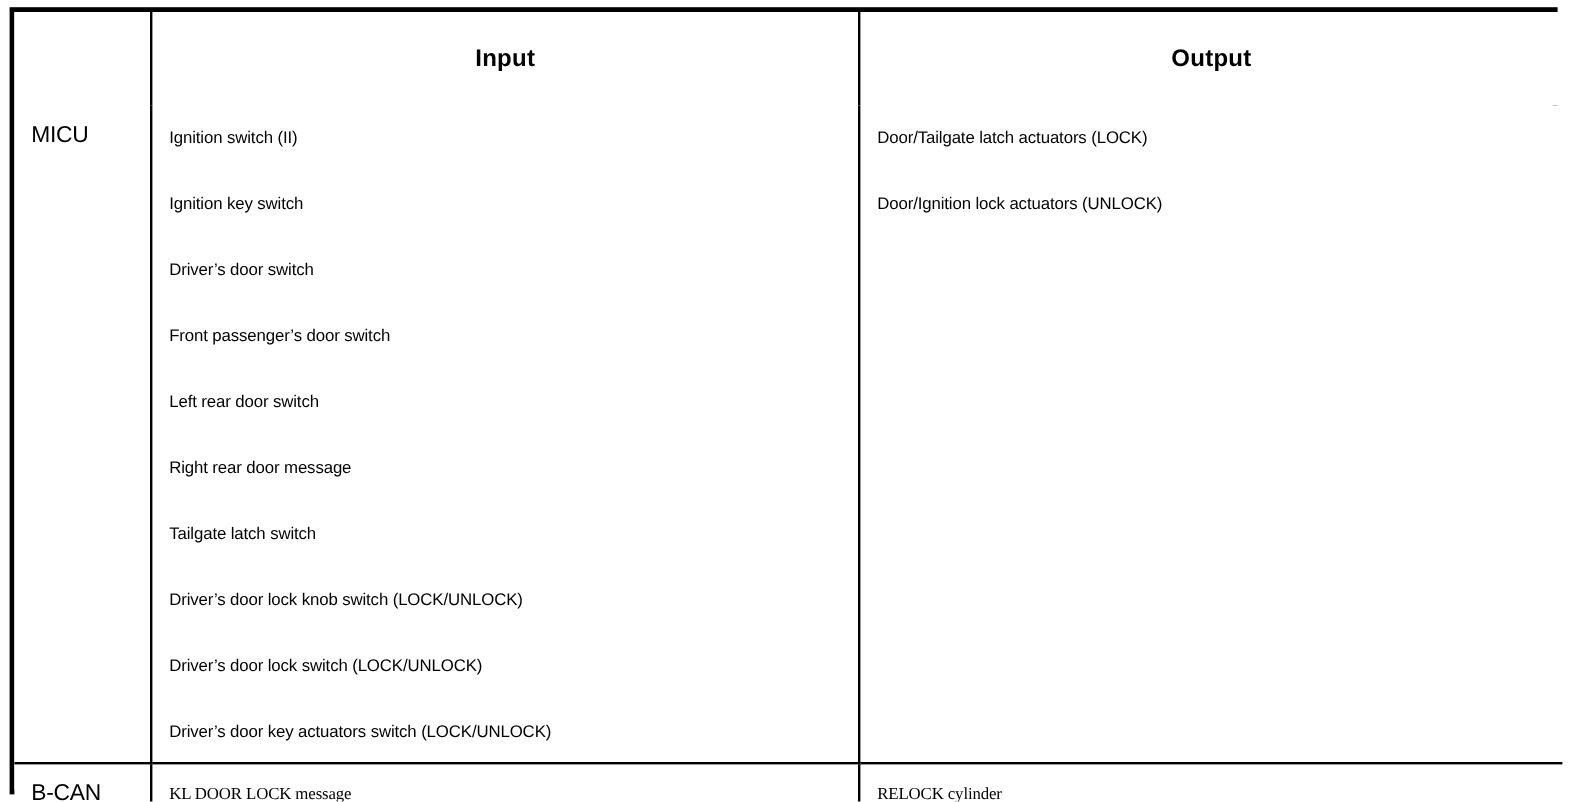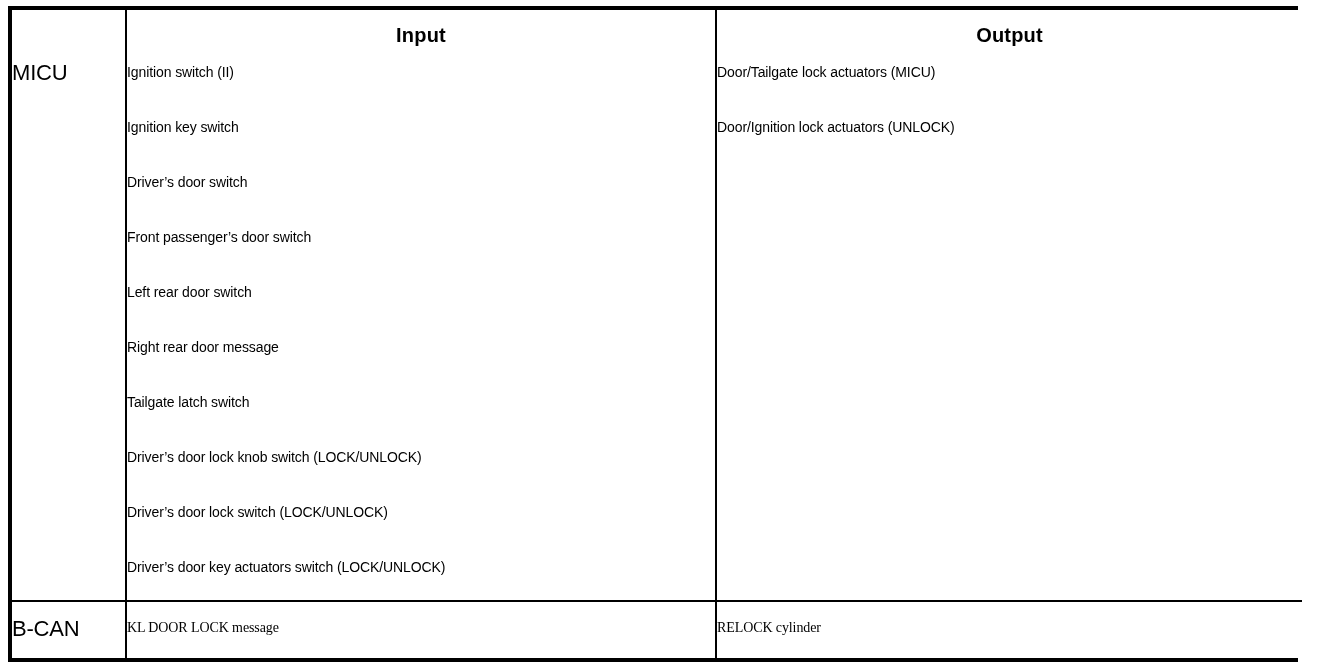--- a/index.html
+++ b/index.html
@@ -37,21 +37,21 @@
 
   .io-table table {
     width: 100%;
     height: 100%;
     border-collapse: collapse;
     table-layout: fixed;
   }
 
   .io-table td, .io-table th {
     border: 2px solid #000000;
-    padding: 0;
+    padding: 14px;
     vertical-align: top;
     background: #ffffff;
   }
 
   
   .io-table tr:first-child > *        { border-top: none; }
   .io-table tr:last-child  > *        { border-bottom: none; }
   .io-table tr > *:first-child        { border-left: none; }
   .io-table tr > *:last-child         { border-right: none; }
 
@@ -68,21 +68,21 @@
     font-weight: bold;
     font-size: 20px;
     line-height: 50px;
     letter-spacing: 0.2px;
   }
 
   .hdr-blank { }
 
   
   .module-cell {
-    font-size: 22px;
+    font-size: 19px;
     padding: 14px 0 0 8px;
     white-space: nowrap;
     letter-spacing: -0.2px;
   }
 
   .list-cell {
     padding: 14px 0 0 14px;
   }
 
   .entry {
@@ -137,21 +137,21 @@
             <div class="entry">Front passenger’s door switch</div>
             <div class="entry">Left rear door switch</div>
             <div class="entry">Right rear door message</div>
             <div class="entry">Tailgate latch switch</div>
             <div class="entry">Driver’s door lock knob switch (LOCK/UNLOCK)</div>
             <div class="entry">Driver’s door lock switch (LOCK/UNLOCK)</div>
             <div class="entry">Driver’s door key actuators switch (LOCK/UNLOCK)</div>
           </td>
 
           <td class="list-cell">
-            <div class="entry">Door/Tailgate lock actuators (MICU)</div>
+            <div class="entry">Door/Tailgate latch actuators (LOCK)</div>
             <div class="entry">Door/Ignition lock actuators (UNLOCK)</div>
           </td>
         </tr>
 
         <tr class="bcan-row">
           <td class="module-cell">B-CAN</td>
 
           <td class="list-cell">
             <div class="entry">KL DOOR LOCK message</div>
           </td>

